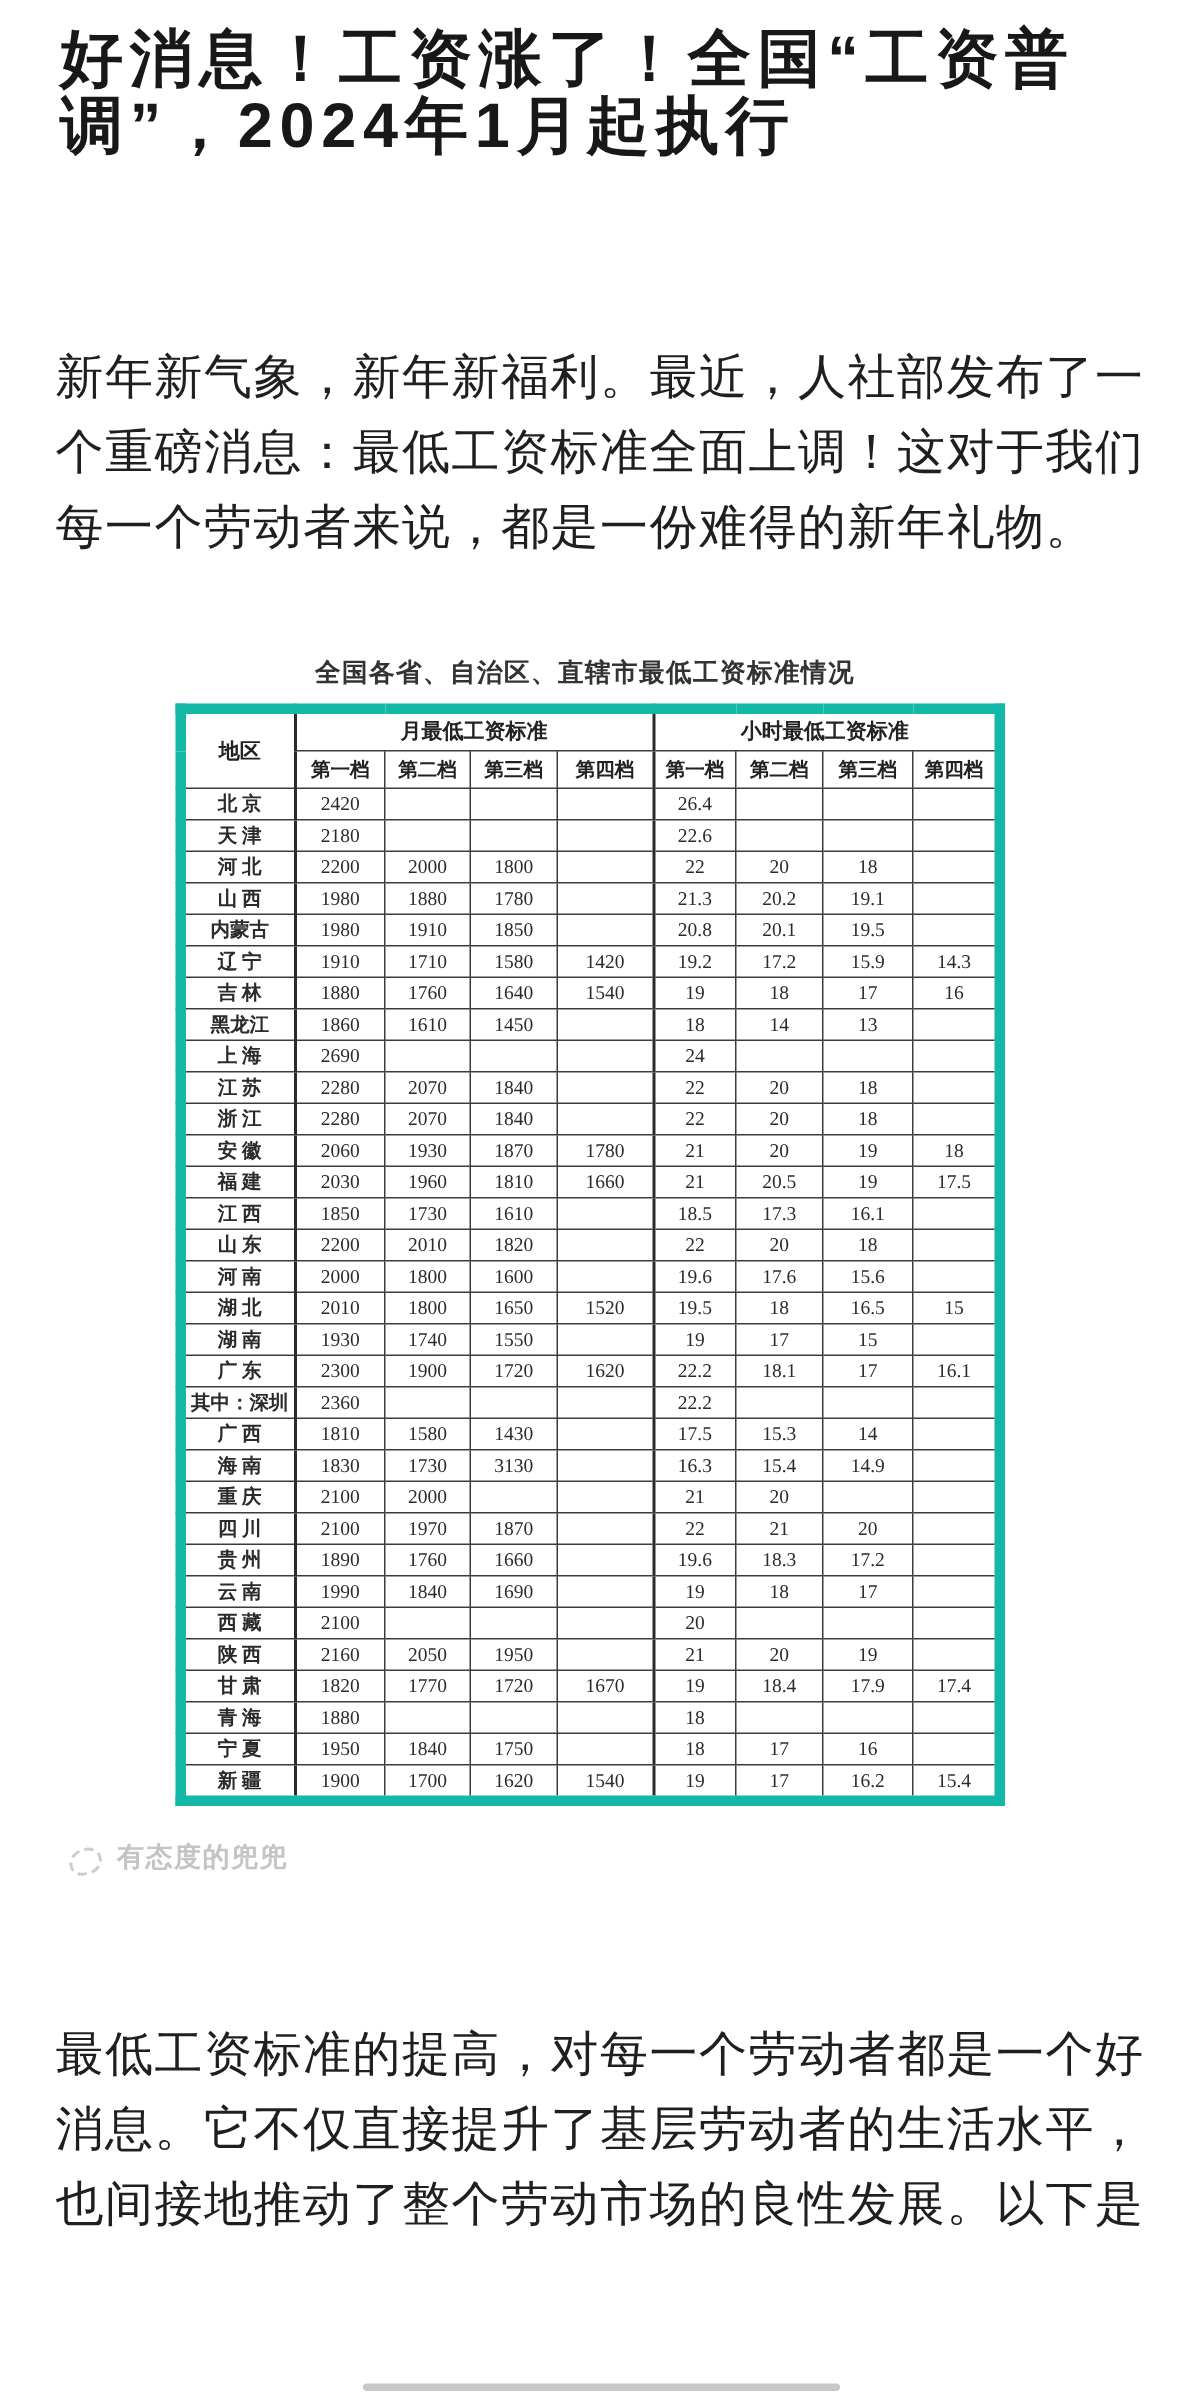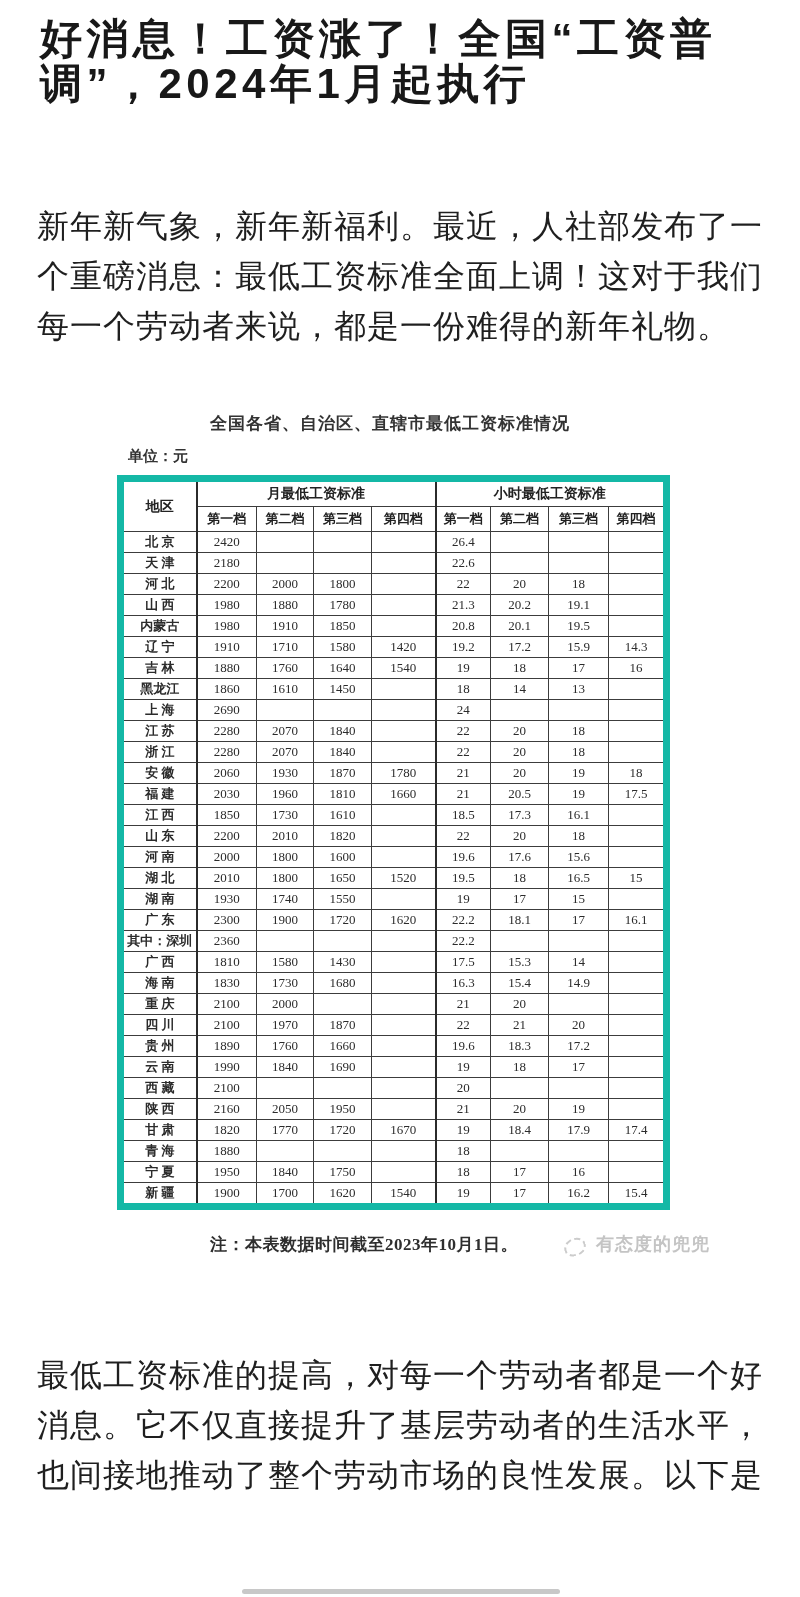--- a/index.html
+++ b/index.html
@@ -11,21 +11,21 @@
   .article-title{
     margin:0 40px;padding-top:16px;
     font-size:42px;line-height:45px;font-weight:700;
     letter-spacing:4.5px;color:#181818;
   }
   .para{
     margin:0 37px;
     font-size:32px;line-height:50px;letter-spacing:1px;
     color:#1f1f1f;
   }
-  .para-intro{margin-top:95px;}
+  .para-intro{margin-top:120px;}
   .para-outro{margin-top:94px;}
   
   .figure{
     margin-top:63px;position:relative;
     font-family:"Liberation Serif","DejaVu Serif",serif;
     color:#2b2b2b;
   }
   .fig-title{
     width:546px;margin-left:117px;
     text-align:center;font-size:17px;font-weight:700;
@@ -75,21 +75,20 @@
 </style>
 </head>
 <body>
 
 <h1 class="article-title">好消息！工资涨了！全国“工资普调”，2024年1月起执行</h1>
 
 <p class="para para-intro">新年新气象，新年新福利。最近，人社部发布了一个重磅消息：最低工资标准全面上调！这对于我们每一个劳动者来说，都是一份难得的新年礼物。</p>
 
 <div class="figure">
   <div class="fig-title">全国各省、自治区、直辖市最低工资标准情况</div>
-  <div class="fig-unit">单位：元</div>
 
   <table class="wage">
     <colgroup>
       <col style="width:76px">
         <col style="width:60px">
         <col style="width:57px">
       <col style="width:58px">
         <col style="width:64px">
         <col style="width:55px">
       <col style="width:58px">
@@ -342,21 +341,21 @@
           <td></td>
           <td class="grp">17.5</td>
           <td>15.3</td>
           <td>14</td>
           <td></td>
         </tr>
         <tr>
           <td class="region">海 南</td>
           <td class="grp">1830</td>
           <td>1730</td>
-          <td>1680</td>
+          <td>3130</td>
           <td></td>
           <td class="grp">16.3</td>
           <td>15.4</td>
           <td>14.9</td>
           <td></td>
         </tr>
         <tr>
           <td class="region">重 庆</td>
           <td class="grp">2100</td>
           <td>2000</td>
@@ -463,21 +462,20 @@
           <td>1540</td>
           <td class="grp">19</td>
           <td>17</td>
           <td>16.2</td>
           <td>15.4</td>
         </tr>
       </tbody>
   </table>
 
   <div class="note-row">
-    <span class="note-text">注：本表数据时间截至2023年10月1日。</span>
     <span class="watermark">
       <span class="wm-icon"></span>
       <span class="wm-text">有态度的兜兜</span>
     </span>
   </div>
 </div>
 
 <p class="para para-outro">最低工资标准的提高，对每一个劳动者都是一个好消息。它不仅直接提升了基层劳动者的生活水平，也间接地推动了整个劳动市场的良性发展。以下是</p>
 
 <div class="bottom-bar"></div>

